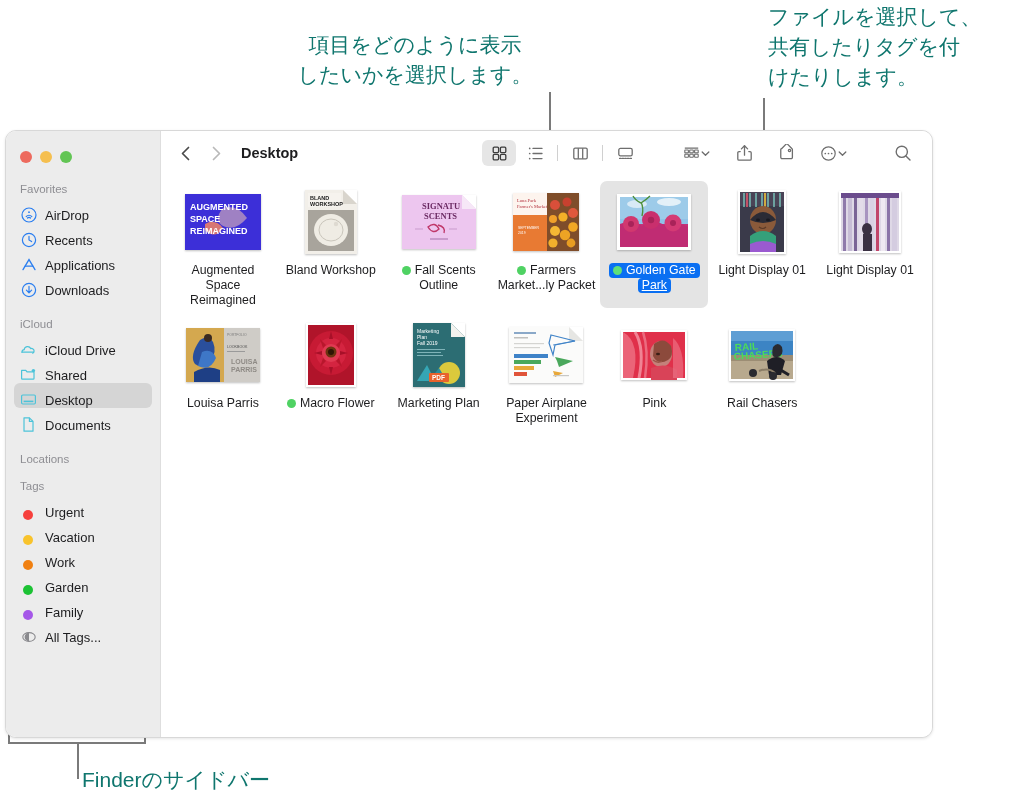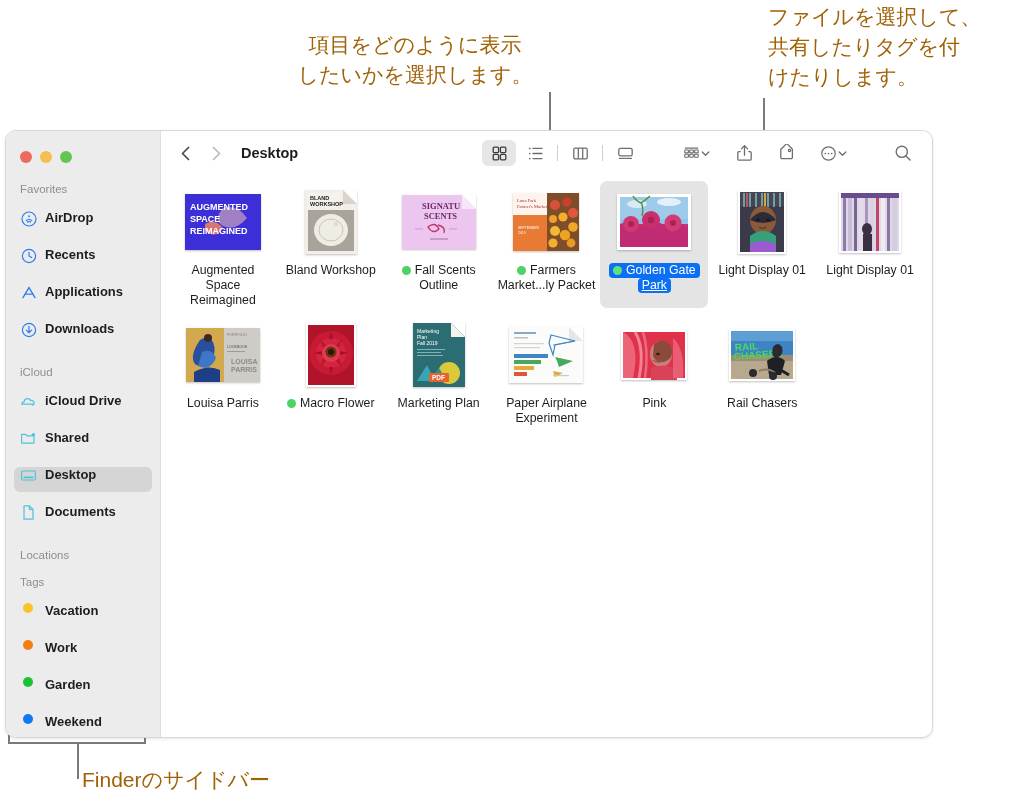--- a/index.html
+++ b/index.html
@@ -9,21 +9,21 @@
     font-family: "Liberation Sans", "DejaVu Sans", sans-serif;
     overflow: hidden;
   }
   #root { position: relative; width: 1013px; height: 801px; }
 
   
   .callout-text {
     position: absolute;
     font-size: 21px;
     line-height: 30px;
-    color: #a16207;
+    color: #0f766e;
     white-space: pre-line;
   }
   #callout-view { top: 30px; left: 265px; width: 300px; text-align: center; }
   #callout-share { top: 2px; left: 768px; width: 240px; text-align: left; }
   #callout-sidebar { top: 765px; left: 82px; font-size: 21px; }
 
   .vline { position: absolute; background: #7a7a7a; width: 2px; }
   .hline { position: absolute; background: #7a7a7a; height: 2px; }
   .tick  { position: absolute; background: #7a7a7a; width: 2px; }
 
@@ -54,29 +54,28 @@
   .tl.yellow { background: #f5bf4f; }
   .tl.green { background: #62c554; }
 
   .sb-section-title {
     font-size: 11.5px; color: #8e8e93;
     padding: 0 0 3px 14px;
     margin-top: 20px;
     font-weight: 400;
   }
   .sb-item {
-    display: flex; align-items: flex-start;
+    display: flex; align-items: flex-end;
     height: 25px;
-    margin: 12px 8px;
+    margin: 0 8px;
     padding-left: 6px;
     border-radius: 6px;
     gap: 8px;
     font-size: 13px;
     color: #1d1d1f;
-    font-weight: bold;
   }
   .sb-item.selected { background: #d5d5d5; }
   .sb-icon { width: 17px; height: 17px; display: flex; align-items: center; justify-content: center; flex: none; }
   .tag-dot { width: 10px; height: 10px; border-radius: 50%; margin-left: 3px; margin-right: 4px; flex: none; }
 
   
   #main {
     flex: 1; display: flex; flex-direction: column;
     background: #ffffff;
     border-left: 1px solid #dedede;
@@ -262,34 +261,34 @@
           </svg>
         </span>
         <span>Documents</span>
       </div>
 
       <div class="sb-section-title">Locations</div>
 
       <div class="sb-section-title" style="margin-top:12px;">Tags</div>
 
       <div class="sb-item">
+        <span class="tag-dot" style="background:#f6403c"></span>
+        <span>Urgent</span>
+      </div>
+      <div class="sb-item">
         <span class="tag-dot" style="background:#f8c32c"></span>
         <span>Vacation</span>
       </div>
       <div class="sb-item">
         <span class="tag-dot" style="background:#f08011"></span>
         <span>Work</span>
       </div>
       <div class="sb-item">
         <span class="tag-dot" style="background:#1cc234"></span>
         <span>Garden</span>
-      </div>
-      <div class="sb-item">
-        <span class="tag-dot" style="background:#1177f2"></span>
-        <span>Weekend</span>
       </div>
       <div class="sb-item">
         <span class="tag-dot" style="background:#a557e8"></span>
         <span>Family</span>
       </div>
       <div class="sb-item">
         <span class="sb-icon">
           <svg width="16" height="16" viewBox="0 0 16 16" fill="none" stroke="#8a8a8e" stroke-width="1.1">
             <ellipse cx="8" cy="8" rx="6.2" ry="4.4"></ellipse>
             <path d="M8 3.6a4.4 4.4 0 0 0 0 8.8z" fill="#8a8a8e" stroke="none"></path>

